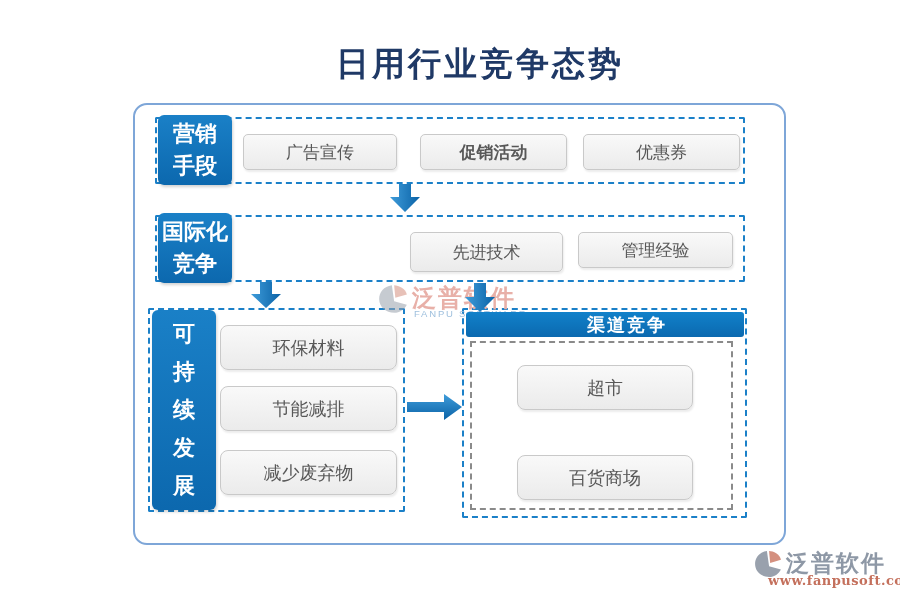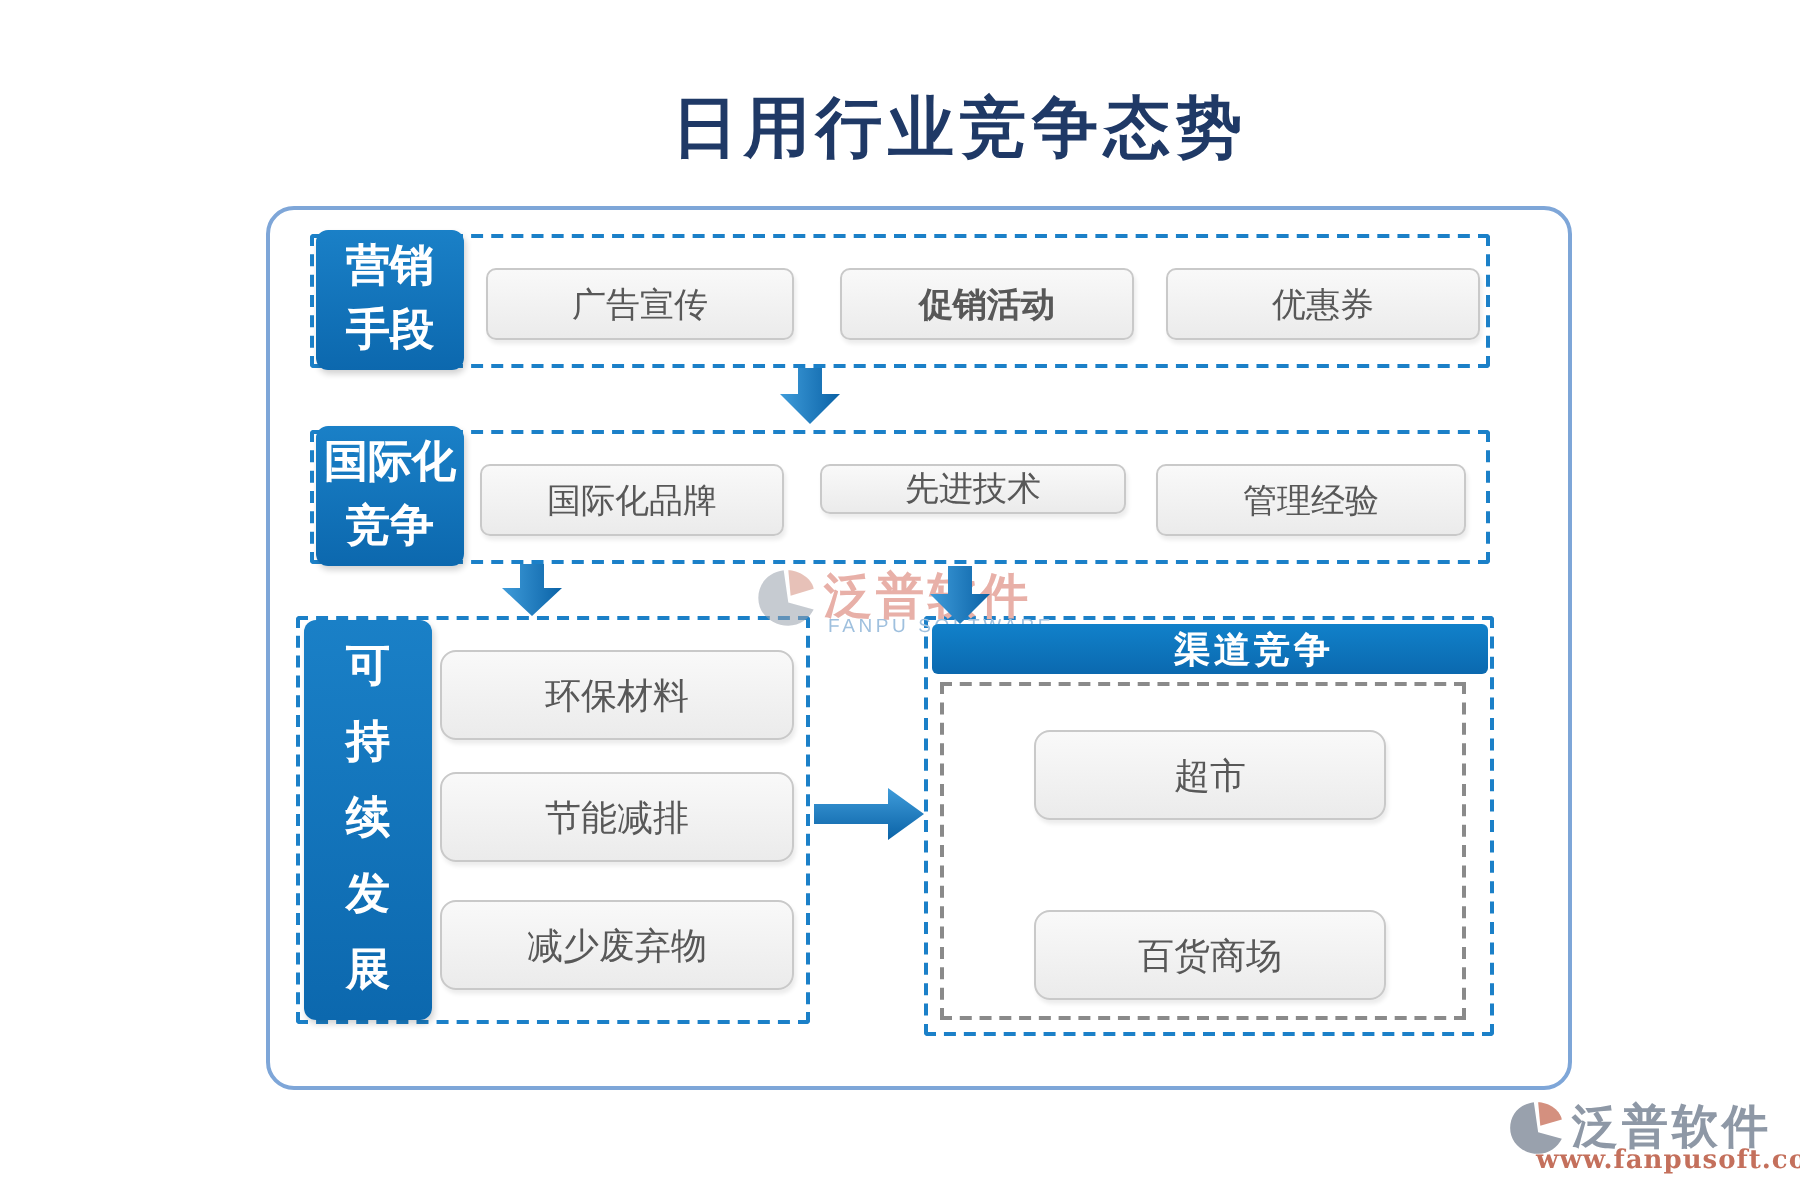--- a/index.html
+++ b/index.html
@@ -77,22 +77,21 @@
   <div class="abs arrow" style="left:390px;top:184px;">
     <svg width="30" height="28" viewBox="0 0 30 28">
       <polygon points="9,0 21,0 21,13 30,13 15,28 0,13 9,13" fill="url(#gh)"></polygon>
     </svg>
   </div>
 
   <div class="abs dash-blue" style="left:155px;top:215px;width:590px;height:67px;"></div>
   <div class="abs cat-label" style="left:158px;top:213px;width:74px;height:70px;">
     <span class="lbl3">国际化竞争</span>
   </div>
-  <div class="abs node" style="left:240px;top:232px;width:152px;height:36px;">国际化品牌</div>
-  <div class="abs node" style="left:410px;top:232px;width:153px;height:25px;">先进技术</div>
+  <div class="abs node" style="left:410px;top:232px;width:153px;height:40px;">先进技术</div>
   <div class="abs node" style="left:578px;top:232px;width:155px;height:36px;">管理经验</div>
 
   <div class="abs arrow" style="left:251px;top:282px;">
     <svg width="30" height="26" viewBox="0 0 30 26">
       <polygon points="9,0 21,0 21,12 30,12 15,26 0,12 9,12" fill="url(#gh)"></polygon>
     </svg>
   </div>
   <div class="abs arrow" style="left:465px;top:283px;">
     <svg width="30" height="29" viewBox="0 0 30 29">
       <polygon points="9,0 21,0 21,14 30,14 15,29 0,14 9,14" fill="url(#gh)"></polygon>

